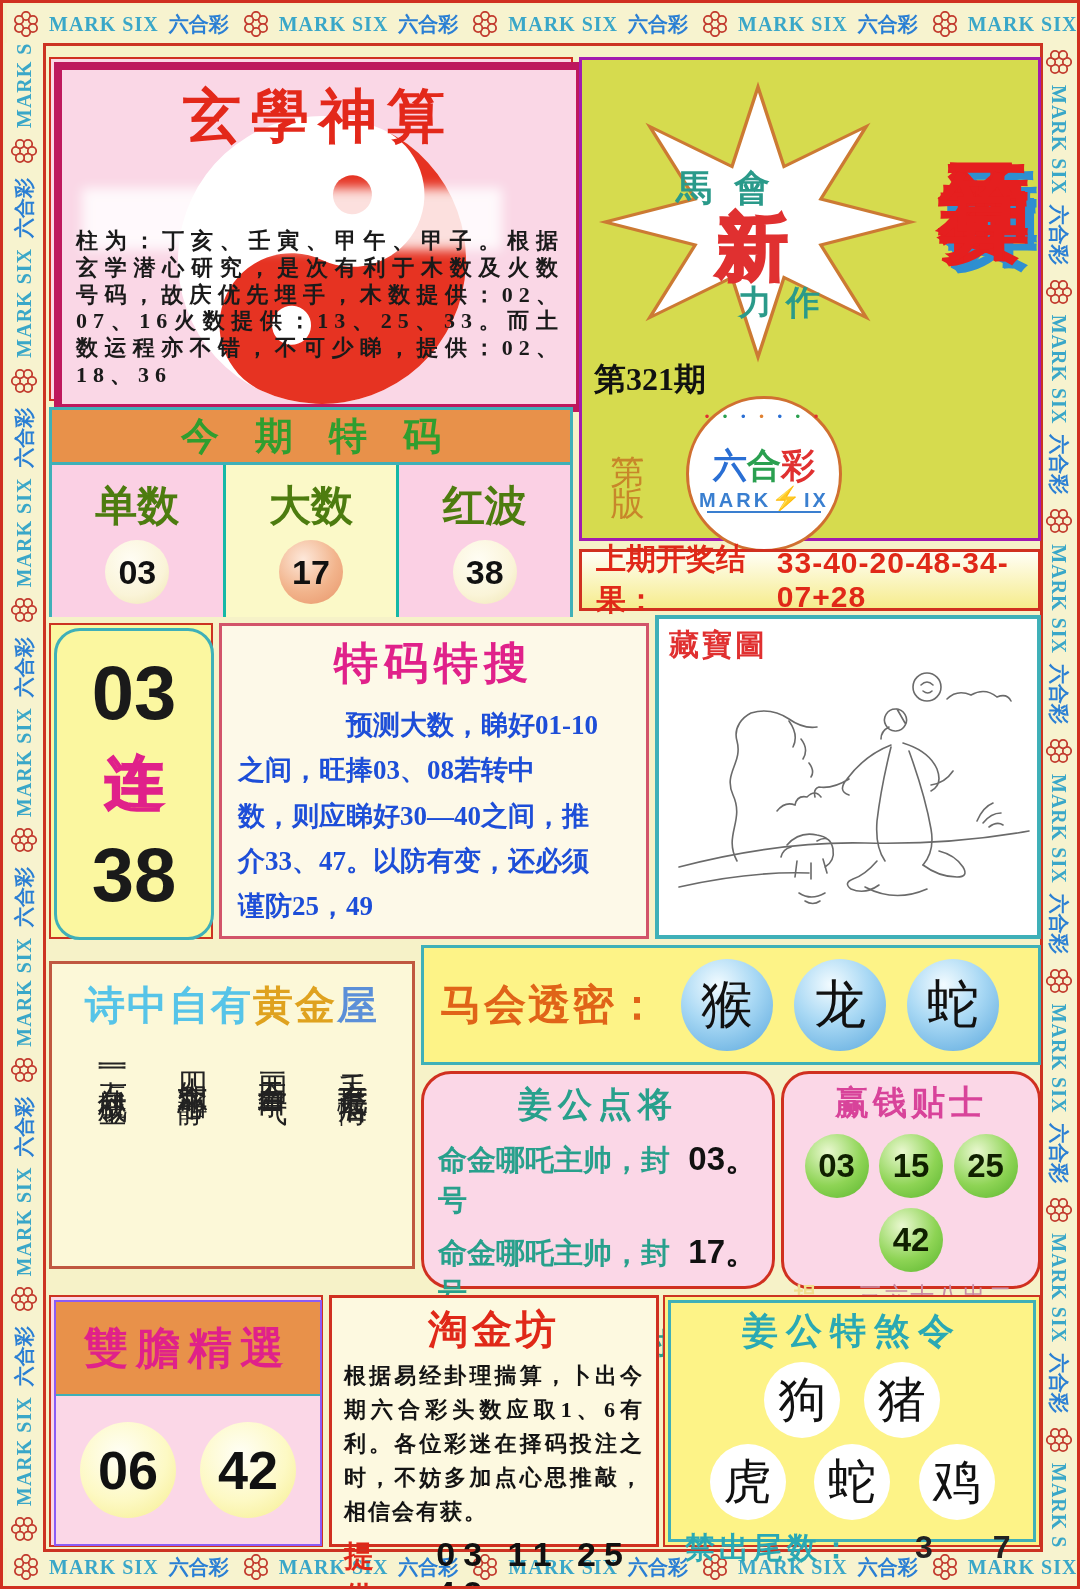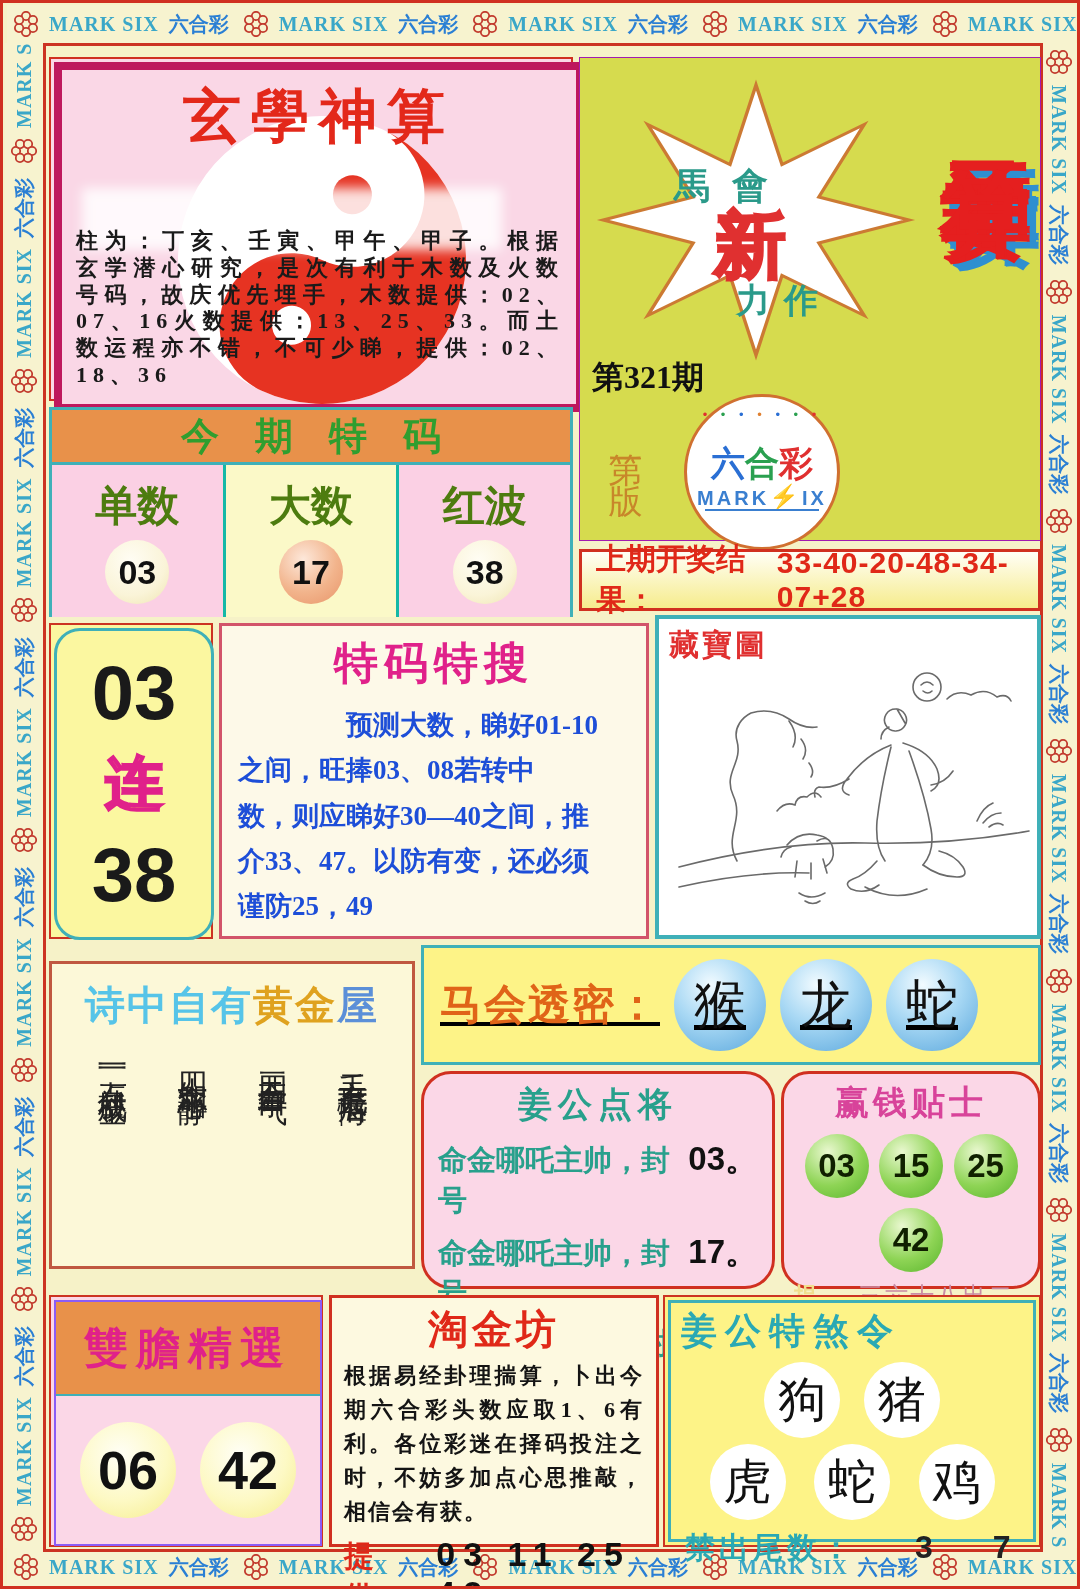--- a/index.html
+++ b/index.html
@@ -20,21 +20,21 @@
   .mystic-inner{position:relative;width:100%;height:100%;border:8px solid #be185d;background:#fad7e6;overflow:hidden;}
   .mystic-title{position:absolute;left:0;top:8px;width:100%;text-align:center;color:#e3281a;
       font-family:"Liberation Serif",serif;font-weight:bold;font-size:58px;letter-spacing:10px;}
   .taichi{position:absolute;left:110px;top:40px;}
   .smear{position:absolute;left:20px;top:118px;width:420px;height:62px;background:rgba(255,255,255,.85);filter:blur(6px);}
   .mystic-body{position:absolute;left:14px;top:158px;width:488px;color:#1a1a1a;
       font-family:"Liberation Serif",serif;font-size:22px;line-height:1.22;letter-spacing:6px;
       text-align:justify;text-justify:inter-character;font-weight:bold;}
 
   
-  .masthead{left:576px;top:54px;width:462px;height:484px;background:#d6db4e;border:1px solid #a21caf;}
+  .masthead{left:576px;top:54px;width:462px;height:484px;background:#d6db4e;border:3px solid #a21caf;}
   .starwrap{position:absolute;left:6px;top:12px;width:340px;height:300px;}
   .star-t1{position:absolute;left:88px;top:92px;color:#2a9a8a;font-size:36px;font-weight:bold;letter-spacing:22px;font-family:"Liberation Serif",serif;}
   .star-t2{position:absolute;left:128px;top:128px;font-size:72px;font-weight:bold;color:#ffecec;-webkit-text-stroke:3px #e03030;font-family:"Liberation Serif",serif;}
   .star-t3{position:absolute;left:150px;top:208px;color:#2a9a8a;font-size:34px;font-weight:bold;letter-spacing:14px;font-family:"Liberation Serif",serif;}
   .mast-title{position:absolute;right:8px;top:28px;height:460px;writing-mode:vertical-rl;text-orientation:upright;
       color:#e51f1f;font-size:92px;font-weight:bold;line-height:1;letter-spacing:2px;
       text-shadow:9px 7px 0 #2f8fd0;font-family:"Liberation Serif",serif;}
   .issue{position:absolute;left:12px;top:298px;color:#111;font-size:32px;font-weight:bold;font-family:"Liberation Serif",serif;}
   .edition{position:absolute;left:22px;top:368px;writing-mode:vertical-rl;text-orientation:upright;color:#c8862a;font-size:34px;letter-spacing:16px;font-family:"Liberation Serif",serif;}
   .logo{position:absolute;left:104px;top:336px;width:150px;height:150px;border-radius:50%;background:#fff;border:3px solid #d07030;}
@@ -84,21 +84,21 @@
 
   
   .poem{left:46px;top:958px;width:366px;height:308px;border:3px solid #c05840;background:#fcf8d8;}
   .poem-title{text-align:center;margin-top:14px;font-size:40px;font-weight:bold;font-family:"Liberation Serif",serif;letter-spacing:2px;}
   .poem-title .p0{color:#56c4e8;}.poem-title .p1{color:#dfa21f;}.poem-title .p2{color:#5b8fd8;}
   .poem-cols{display:flex;flex-direction:row-reverse;justify-content:space-evenly;margin-top:16px;height:220px;}
   .pcol{writing-mode:vertical-rl;text-orientation:upright;font-size:30px;color:#222;font-family:"Liberation Serif",serif;letter-spacing:4px;}
 
   
   .toumi{left:418px;top:942px;width:620px;height:120px;border:3px solid #3fb0b8;background:#fdf387;
-      display:flex;align-items:center;padding-left:16px;gap:14px;text-decoration:underline;}
+      display:flex;align-items:center;padding-left:16px;gap:21px;}
   .toumi-label{color:#e06418;font-size:42px;font-weight:bold;font-family:"Liberation Serif",serif;letter-spacing:2px;}
   .tball{width:92px;height:92px;border-radius:50%;background:radial-gradient(circle at 40% 28%,#f2fbff,#a8d8f4 45%,#58a6dc);
       display:flex;align-items:center;justify-content:center;font-size:52px;color:#111;font-family:"Liberation Serif",serif;}
 
   
   .dianjiang{left:418px;top:1068px;width:354px;height:218px;border:3px solid #d03020;border-radius:30px;background:#fbd7e7;padding:8px 14px;}
   .dj-title{text-align:center;color:#28a08c;font-size:34px;font-weight:bold;font-family:"Liberation Serif",serif;letter-spacing:6px;}
   .dj-row{display:flex;align-items:baseline;margin-top:9px;color:#28a08c;font-size:29px;font-weight:bold;font-family:"Liberation Serif",serif;}
   .dj-row .n{color:#111;font-family:"Liberation Sans",sans-serif;font-size:33px;margin-left:12px;font-weight:bold;}
 
@@ -126,21 +126,21 @@
   .tj-title{text-align:center;color:#e02818;font-size:40px;font-weight:bold;font-family:"Liberation Serif",serif;letter-spacing:4px;}
   .tj-body{margin-top:2px;color:#141414;font-size:22px;font-weight:bold;line-height:1.55;font-family:"Liberation Serif",serif;
       text-align:justify;text-justify:inter-character;letter-spacing:2px;}
   .tj-prov{margin-top:6px;display:flex;align-items:baseline;}
   .tj-prov .lab{color:#e02818;font-size:30px;font-weight:bold;font-family:"Liberation Serif",serif;}
   .tj-prov .nums{color:#111;font-size:34px;font-weight:bold;margin-left:22px;letter-spacing:8px;}
 
   
   .shaling{left:660px;top:1292px;width:378px;height:252px;border:2px solid #cc3322;background:#fdf387;padding:3px;}
   .sl-in{position:relative;width:100%;height:100%;border:3px solid #3fb0b8;background:#fdf387;padding:4px 10px;box-sizing:border-box;}
-  .sl-title{text-align:left;color:#2aa9b4;font-size:36px;font-weight:bold;letter-spacing:8px;font-family:"Liberation Serif",serif;}
+  .sl-title{text-align:center;color:#2aa9b4;font-size:36px;font-weight:bold;letter-spacing:8px;font-family:"Liberation Serif",serif;}
   .sl-row{display:flex;justify-content:space-evenly;margin-top:6px;}
   .zcirc{width:76px;height:76px;border-radius:50%;background:#fff;display:flex;align-items:center;justify-content:center;
       font-size:48px;color:#111;font-family:"Liberation Serif",serif;}
   .sl-ban{display:flex;align-items:baseline;margin-top:8px;padding-left:4px;}
   .sl-ban .lab{color:#2aa9b4;font-size:30px;font-weight:bold;font-family:"Liberation Serif",serif;letter-spacing:4px;}
   .sl-ban .n{color:#222;font-size:32px;font-weight:bold;margin-left:60px;}
 </style>
 </head>
 <body>
 

